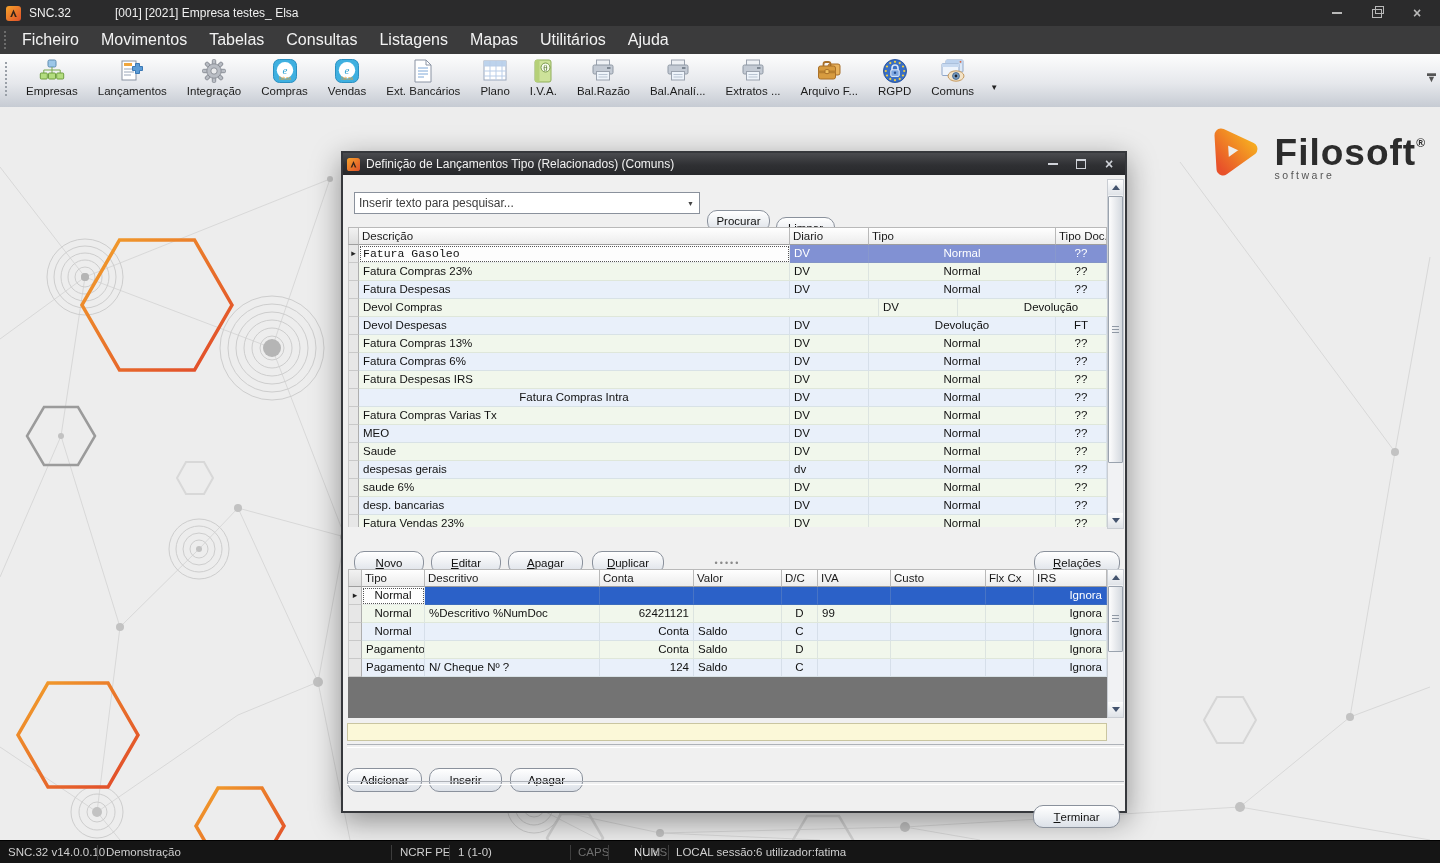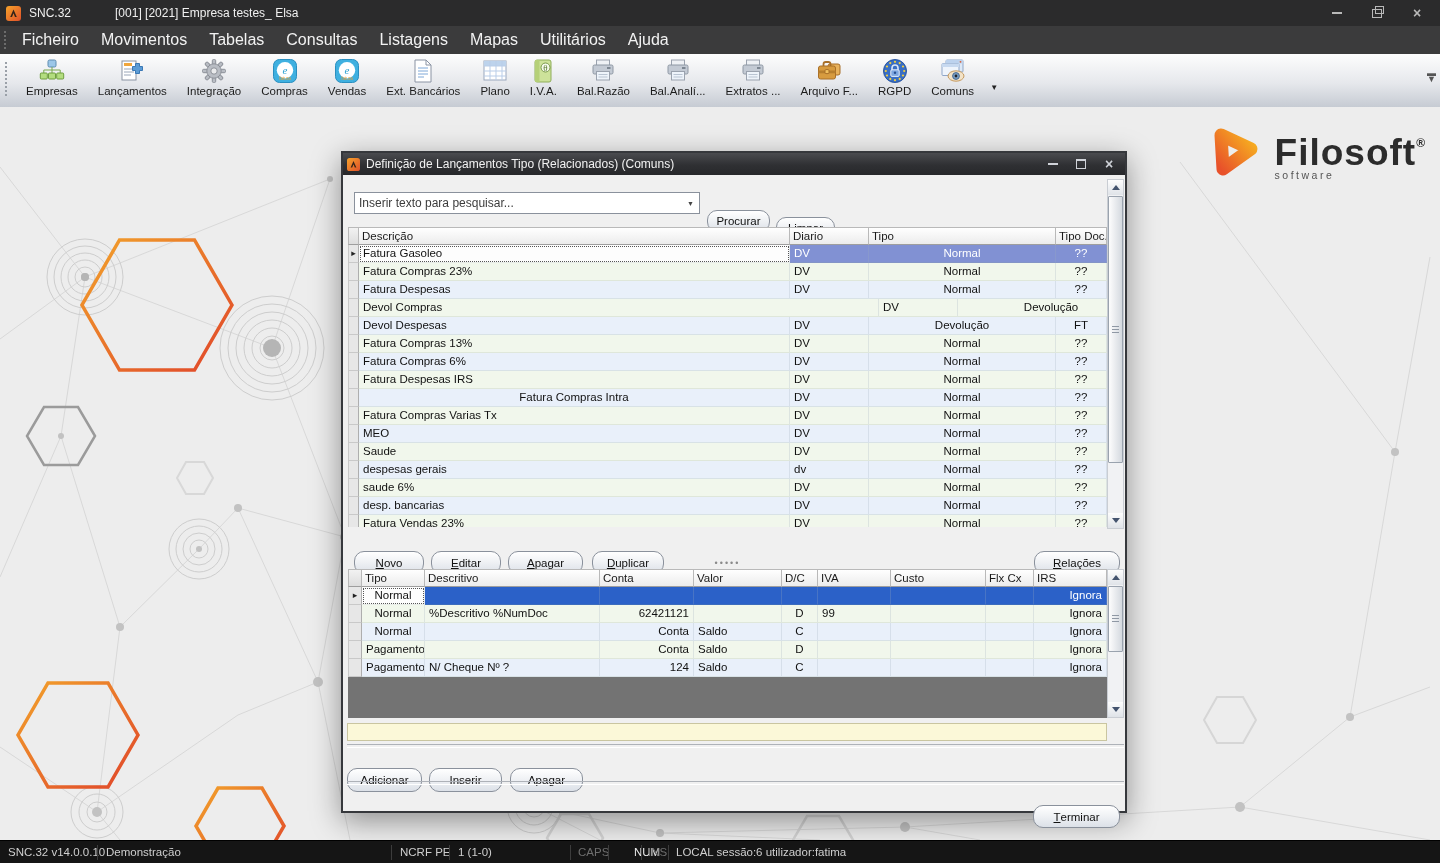--- a/index.html
+++ b/index.html
@@ -468,21 +468,21 @@
       <div class="grid" id="main-grid" style="left:5px;top:74px;width:759px;height:300px;">
           <div class="grid-header-row">
             <span class="gh-cell gh-ind" style="width: 11px; flex: 0 0 auto;"></span>
             <span class="gh-cell" style="width: 431px; flex: 0 0 auto; text-align: left;">Descrição</span>
             <span class="gh-cell" style="width: 79px; flex: 0 0 auto; text-align: left;">Diario</span>
             <span class="gh-cell" style="width: 187px; flex: 0 0 auto; text-align: left;">Tipo</span>
             <span class="gh-cell" style="width: 51px; flex: 0 0 auto; text-align: left;">Tipo Doc.</span>
           </div>
           <div class="grid-row sel-main">
             <span class="g-ind" style="width: 11px; flex: 0 0 auto;">▸</span>
-            <span class="g-cell cell-focus" style="width: 431px; flex: 0 0 auto; text-align: left;">Fatura Gasoleo</span>
+            <span class="g-cell cell-focus" style="width: 431px; flex: 0 0 auto; text-align: left; font-family: Liberation Mono, monospace;">Fatura Gasoleo</span>
             <span class="g-cell" style="width: 79px; flex: 0 0 auto; text-align: left;">DV</span>
             <span class="g-cell" style="width: 187px; flex: 0 0 auto; text-align: center;">Normal</span>
             <span class="g-cell" style="width: 51px; flex: 0 0 auto; text-align: center;">??</span>
           </div>
           <div class="grid-row row-green">
             <span class="g-ind" style="width: 11px; flex: 0 0 auto;"></span>
             <span class="g-cell" style="width: 431px; flex: 0 0 auto; text-align: left;">Fatura Compras 23%</span>
             <span class="g-cell" style="width: 79px; flex: 0 0 auto; text-align: left;">DV</span>
             <span class="g-cell" style="width: 187px; flex: 0 0 auto; text-align: center;">Normal</span>
             <span class="g-cell" style="width: 51px; flex: 0 0 auto; text-align: center;">??</span>

